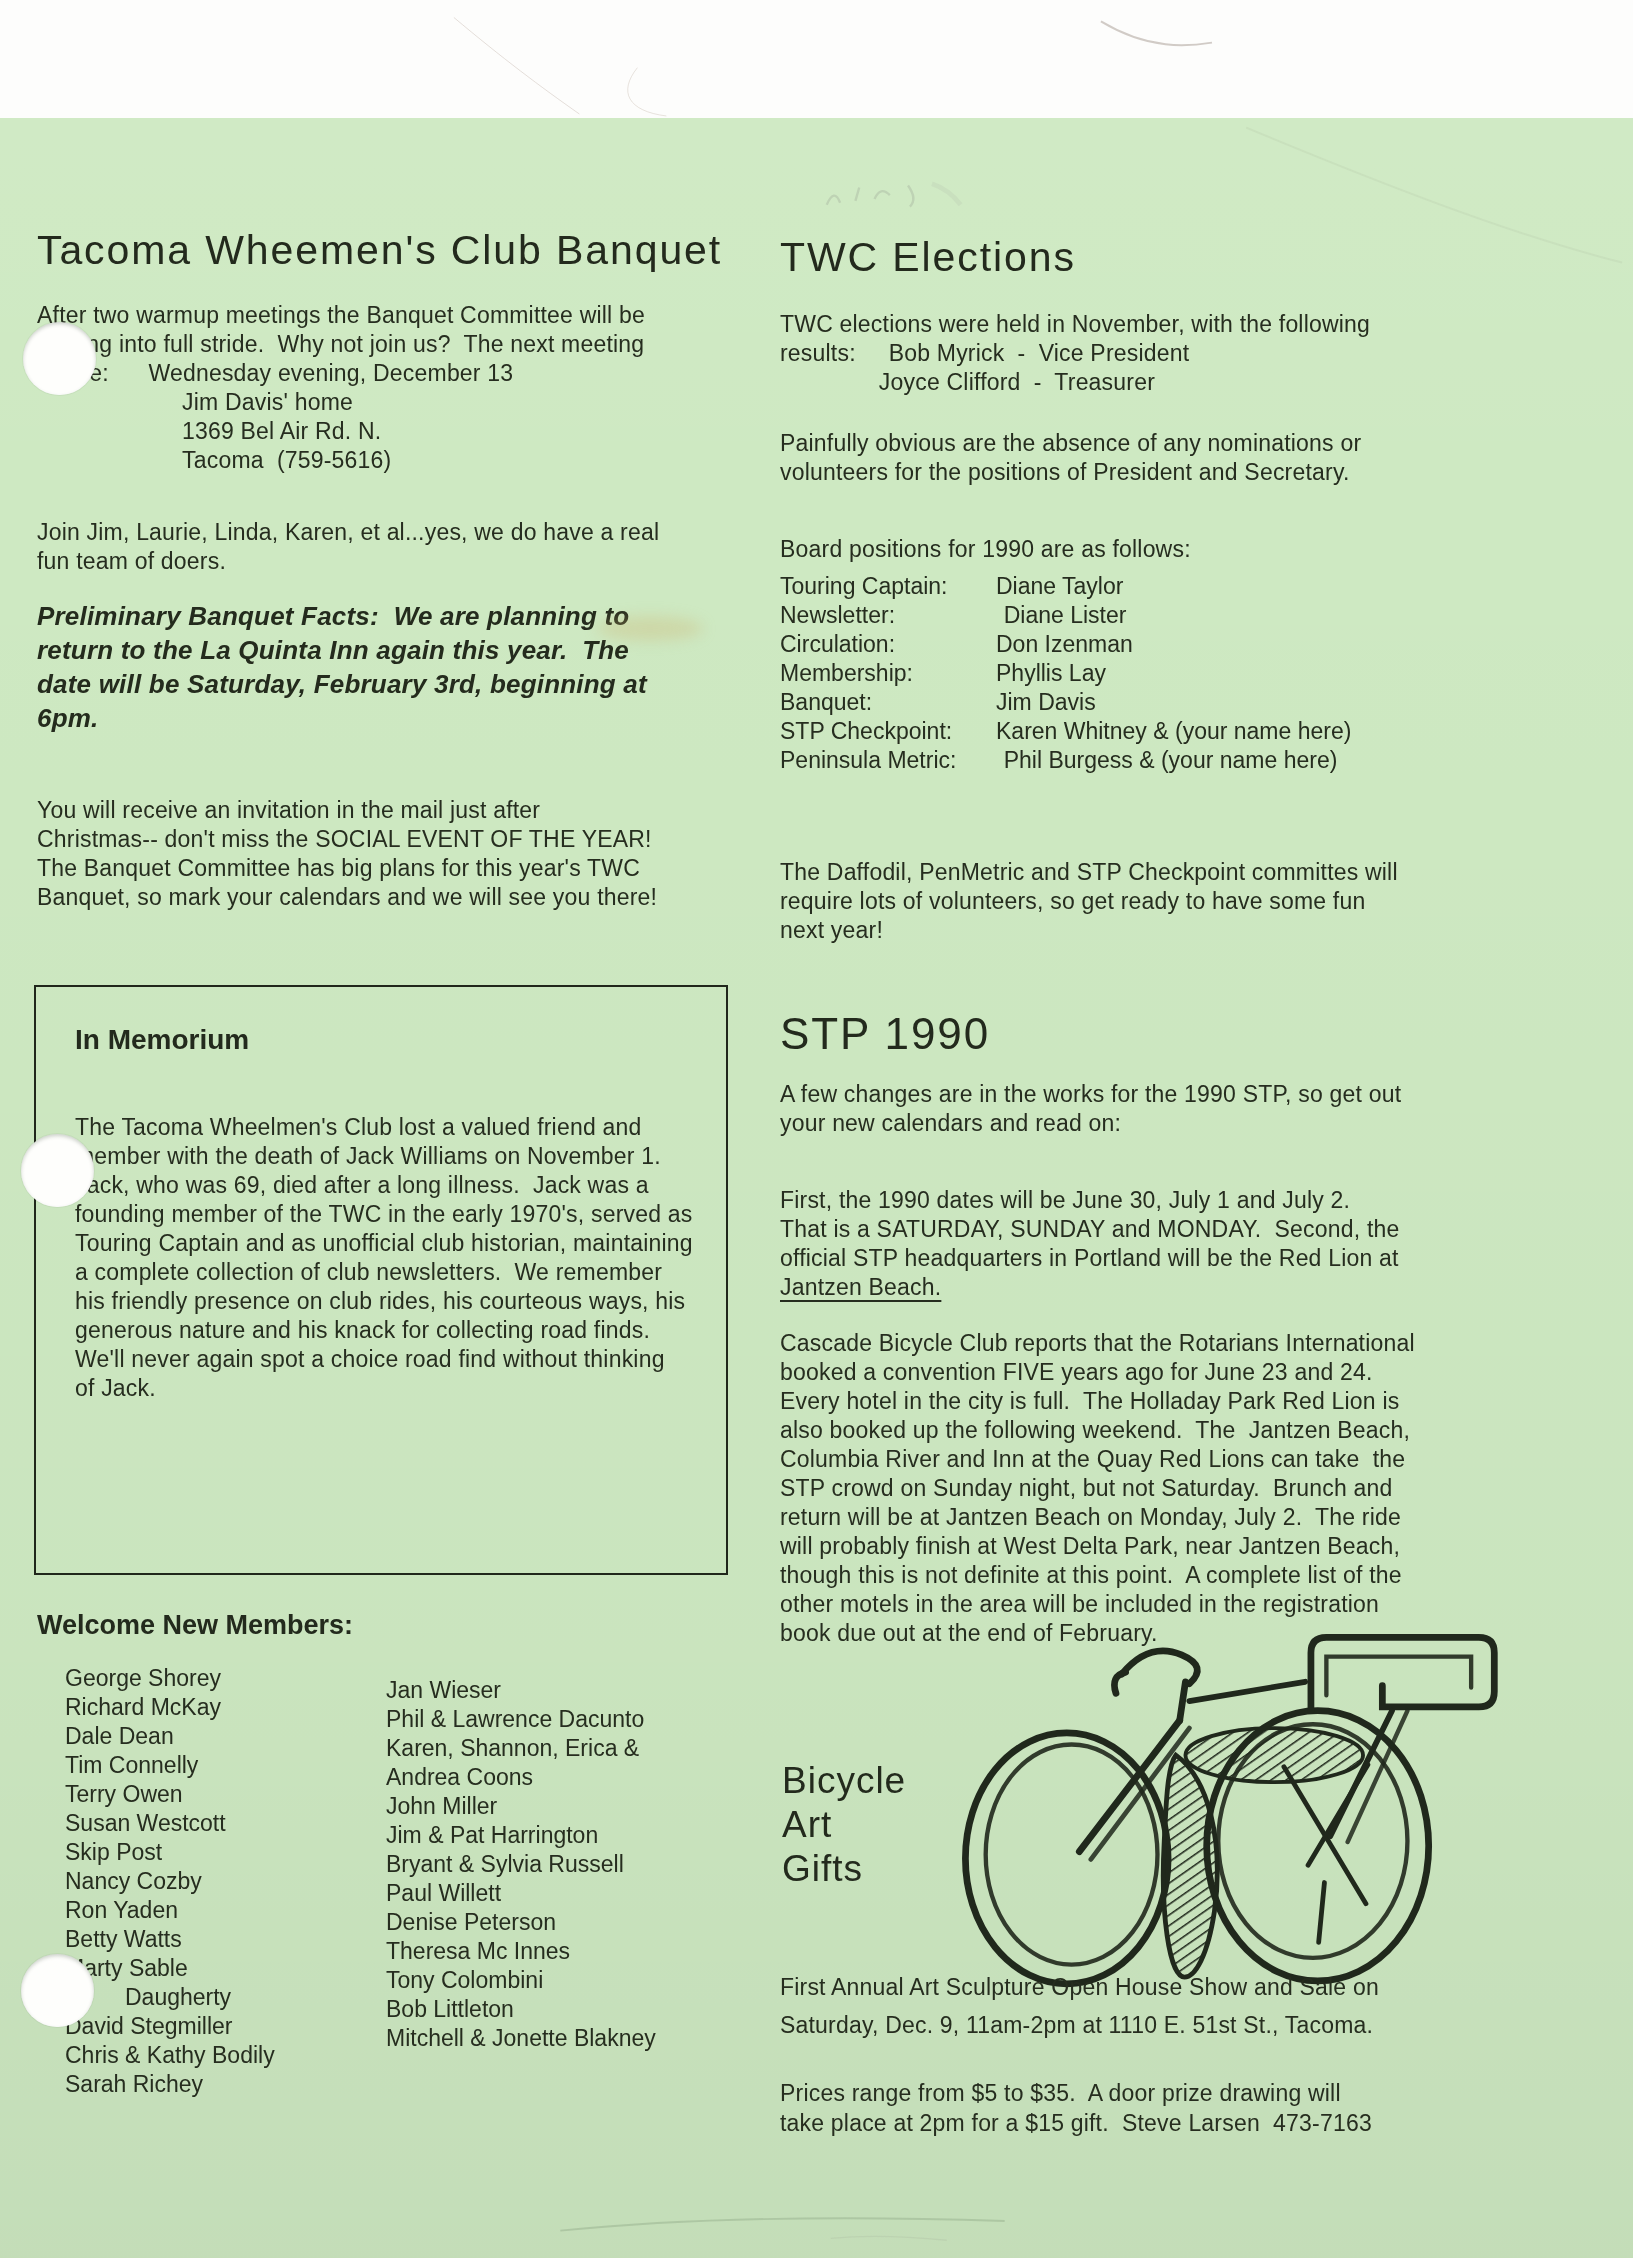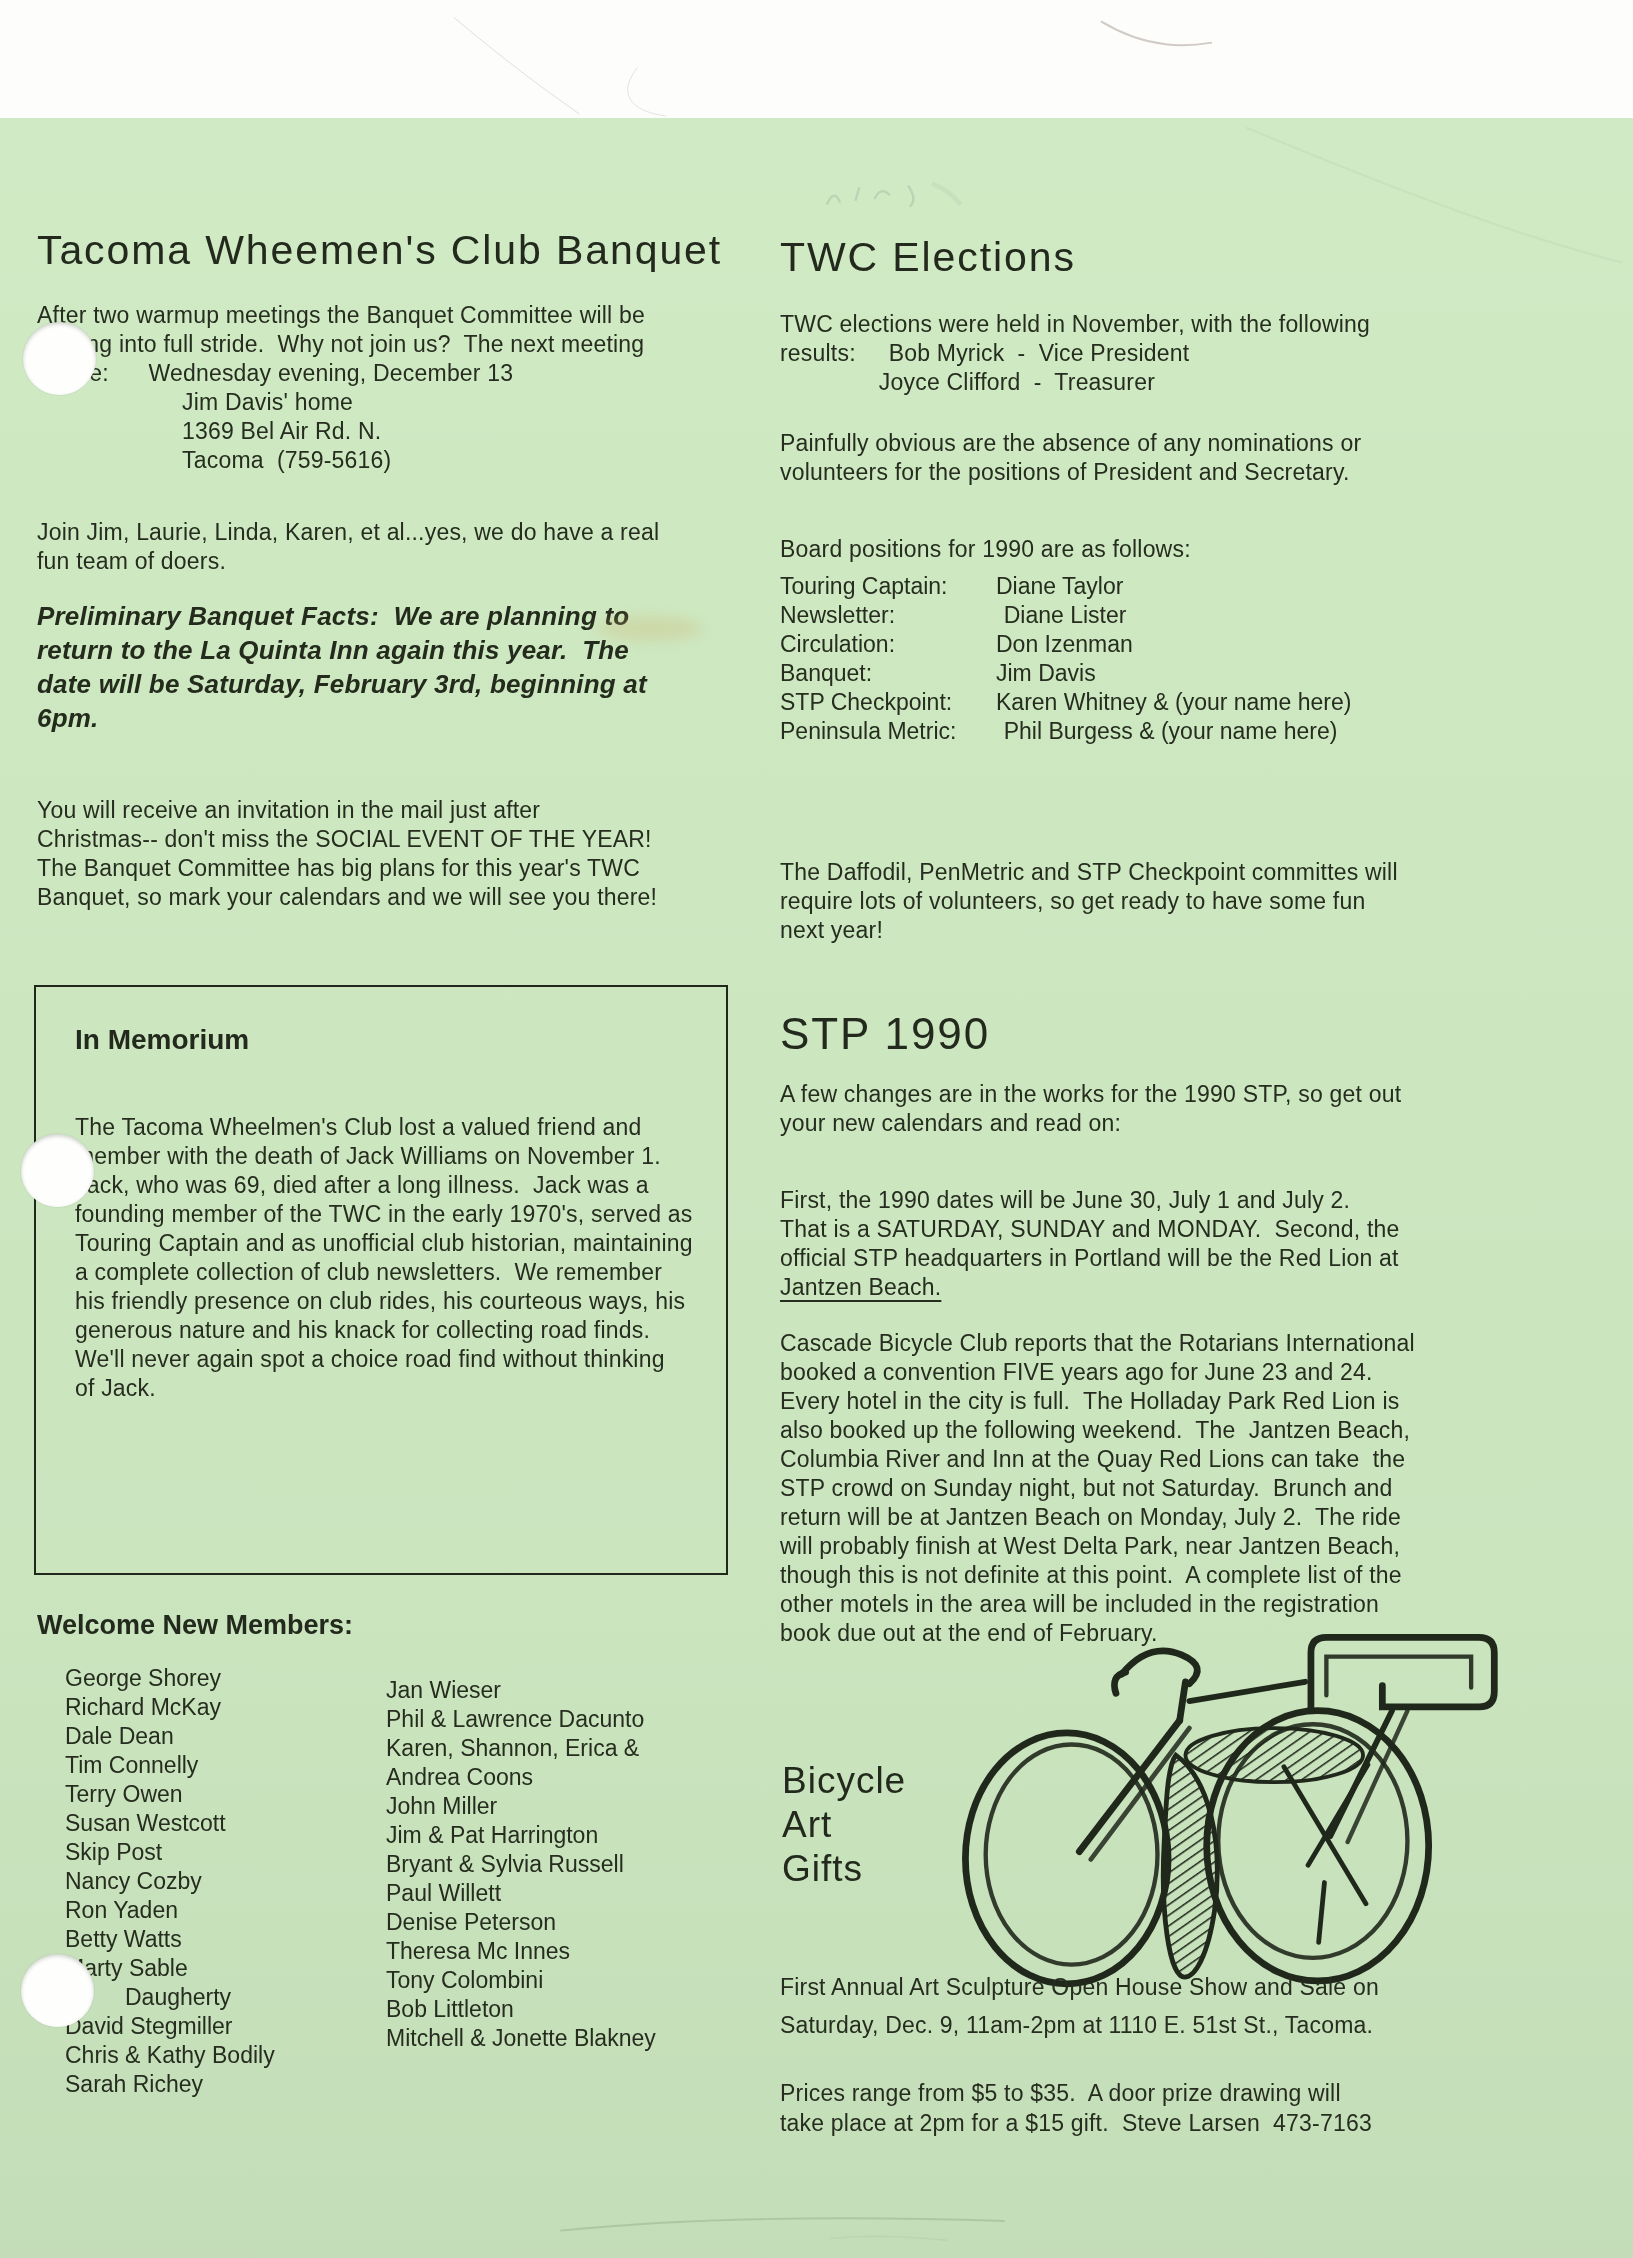--- a/index.html
+++ b/index.html
@@ -163,20 +163,24 @@
       <span class="role">Touring Captain:</span>
       <span class="person">Diane Taylor</span>
     </div>
   <div class="board-row">
       <span class="role">Newsletter:</span>
       <span class="person" style="padding-left:7.7px;">Diane Lister</span>
     </div>
   <div class="board-row">
       <span class="role">Circulation:</span>
       <span class="person">Don Izenman</span>
+    </div>
+  <div class="board-row">
+      <span class="role">Membership:</span>
+      <span class="person">Phyllis Lay</span>
     </div>
   <div class="board-row">
       <span class="role">Banquet:</span>
       <span class="person">Jim Davis</span>
     </div>
   <div class="board-row">
       <span class="role">STP Checkpoint:</span>
       <span class="person">Karen Whitney &amp; (your name here)</span>
     </div>
   <div class="board-row">

